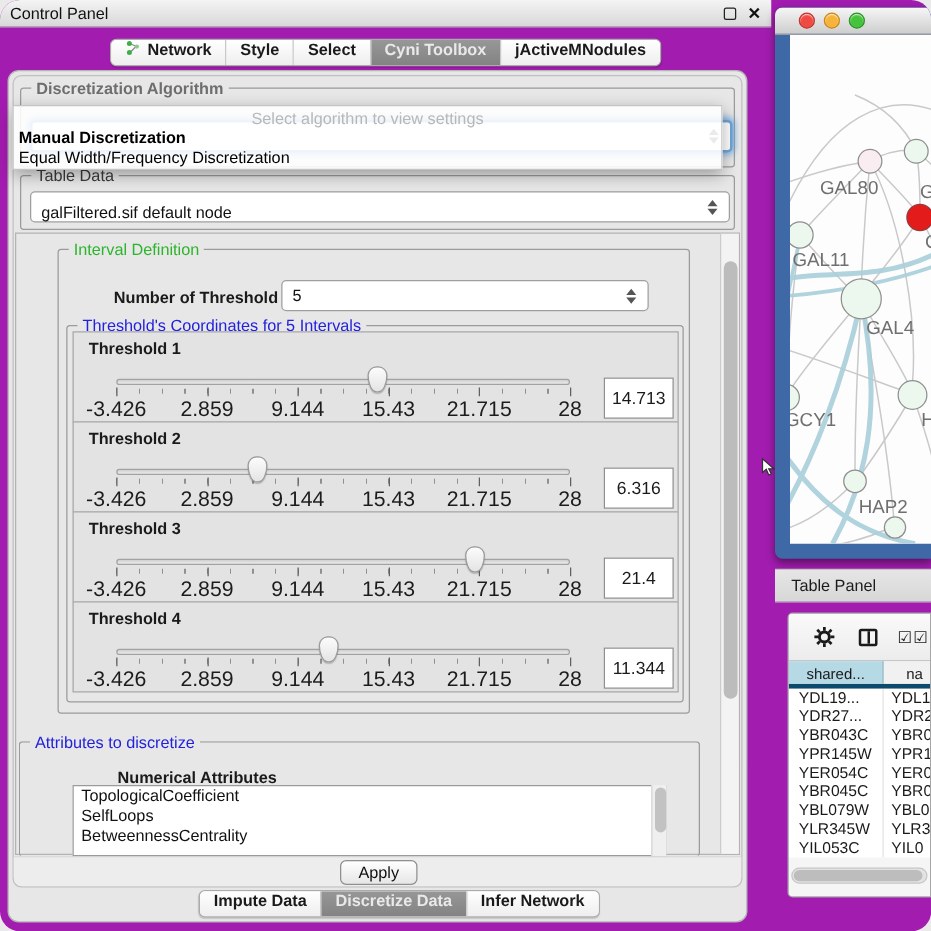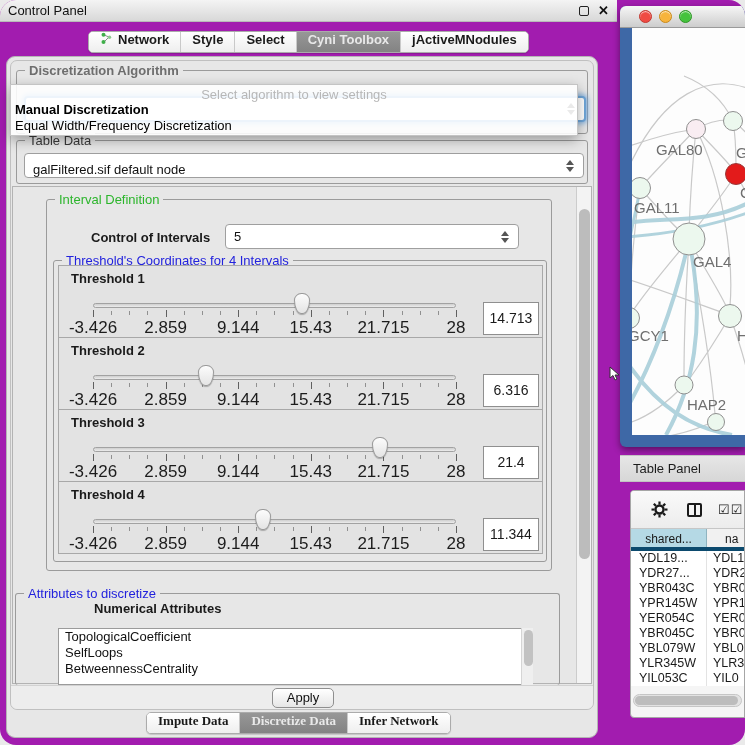--- a/index.html
+++ b/index.html
@@ -22,21 +22,21 @@
   .seg-bar {
     position:absolute; display:inline-flex; align-items:stretch;
     background:#fbfbfb; border:1px solid #ababab; border-radius:5px; overflow:hidden;
     box-shadow:0 1px 1px rgba(0,0,0,.15); height:22px;
   }
   .seg { display:flex; align-items:flex-start; padding:0 11px; font-weight:bold; font-size:13px;
          color:#1a1a1a; border-left:1px solid #c9c9c9; background:linear-gradient(#ffffff,#eeeeee); white-space:nowrap; }
   .seg:first-child { border-left:none; }
   .seg.sel { background:linear-gradient(#979797,#838383); color:#e9e9e9; }
   .topbar { left:88px; top:31px; }
-  .botbar { left:146px; top:712px;font-family:Liberation Serif, serif; }
+  .botbar { left:159px; top:712px; }
 
   .net-ic { width:13px; height:13px; margin-right:5px; }
 
   .cp-outer {
     position:absolute; left:6px; top:56px; width:592px; height:682px;
     background:#e7e7e7; border:1px solid #b5b5b5; border-radius:9px;
   }
   .cp-inner {
     position:absolute; left:10px; top:60px; width:584px; height:650px;
     background:#e7e7e7; border:1px solid #c0c0c0; border-radius:7px;
@@ -197,30 +197,30 @@
     <span class="arrows">
         <i class="up"></i>
         <i class="dn"></i>
       </span>
   </div>
 
   <div class="scrollpane">
 
     <div class="group" style="left:33px;top:12px;width:506px;height:372px;">
       <span class="gtitle t-green">Interval Definition</span>
-      <span class="lbl-bold" style="left:44px;top:30px;">Control of Intervals</span>
+      <span class="lbl-bold" style="left:44px;top:30px;">Number of Threshold</span>
       <div class="combo" style="left:178px;top:24px;width:294px;height:25px;">
         <span>5</span>
         <span class="arrows">
             <i class="up"></i>
             <i class="dn"></i>
           </span>
       </div>
       <div class="group" style="left:6px;top:60px;width:494px;height:302px;">
-        <span class="gtitle t-blue">Threshold's Coordinates for 4 Intervals</span>
+        <span class="gtitle t-blue">Threshold's Coordinates for 5 Intervals</span>
         <div class="th-list">
             <div class="th-panel">
     <div class="th-label">Threshold 1</div>
     <div class="th-slider">
       <div class="th-track"></div>
       <div class="th-mticks"></div>
       <div class="th-Mticks">
                   <i style="left: 0%;"></i>
                   <i style="left: 20%;"></i>
                   <i style="left: 40%;"></i>
@@ -314,21 +314,21 @@
       <div class="th-handle" style="left: calc(46.9% - 8px);"></div>
     </div>
     <div class="th-value">11.344</div>
   </div>
           </div>
       </div>
     </div>
 
     <div class="group" style="left:2px;top:406px;width:545px;height:92px;border-bottom:none;">
       <span class="gtitle t-blue">Attributes to discretize</span>
-      <span class="lbl-bold" style="left:34px;top:7px;padding-left:44px;">Numerical Attributes</span>
+      <span class="lbl-bold" style="left:34px;top:20px;padding-left:44px;">Numerical Attributes</span>
       <div class="attr-list" style="left:42px;top:34px;width:475px;height:57px;">
           <div class="attr-item">TopologicalCoefficient</div>
           <div class="attr-item">SelfLoops</div>
           <div class="attr-item">BetweennessCentrality</div>
         </div>
       <div class="attr-vsb" style="left:505px;top:34px;height:57px;">
           <span class="thumb" style="position:absolute;"></span>
         </div>
     </div>
 

